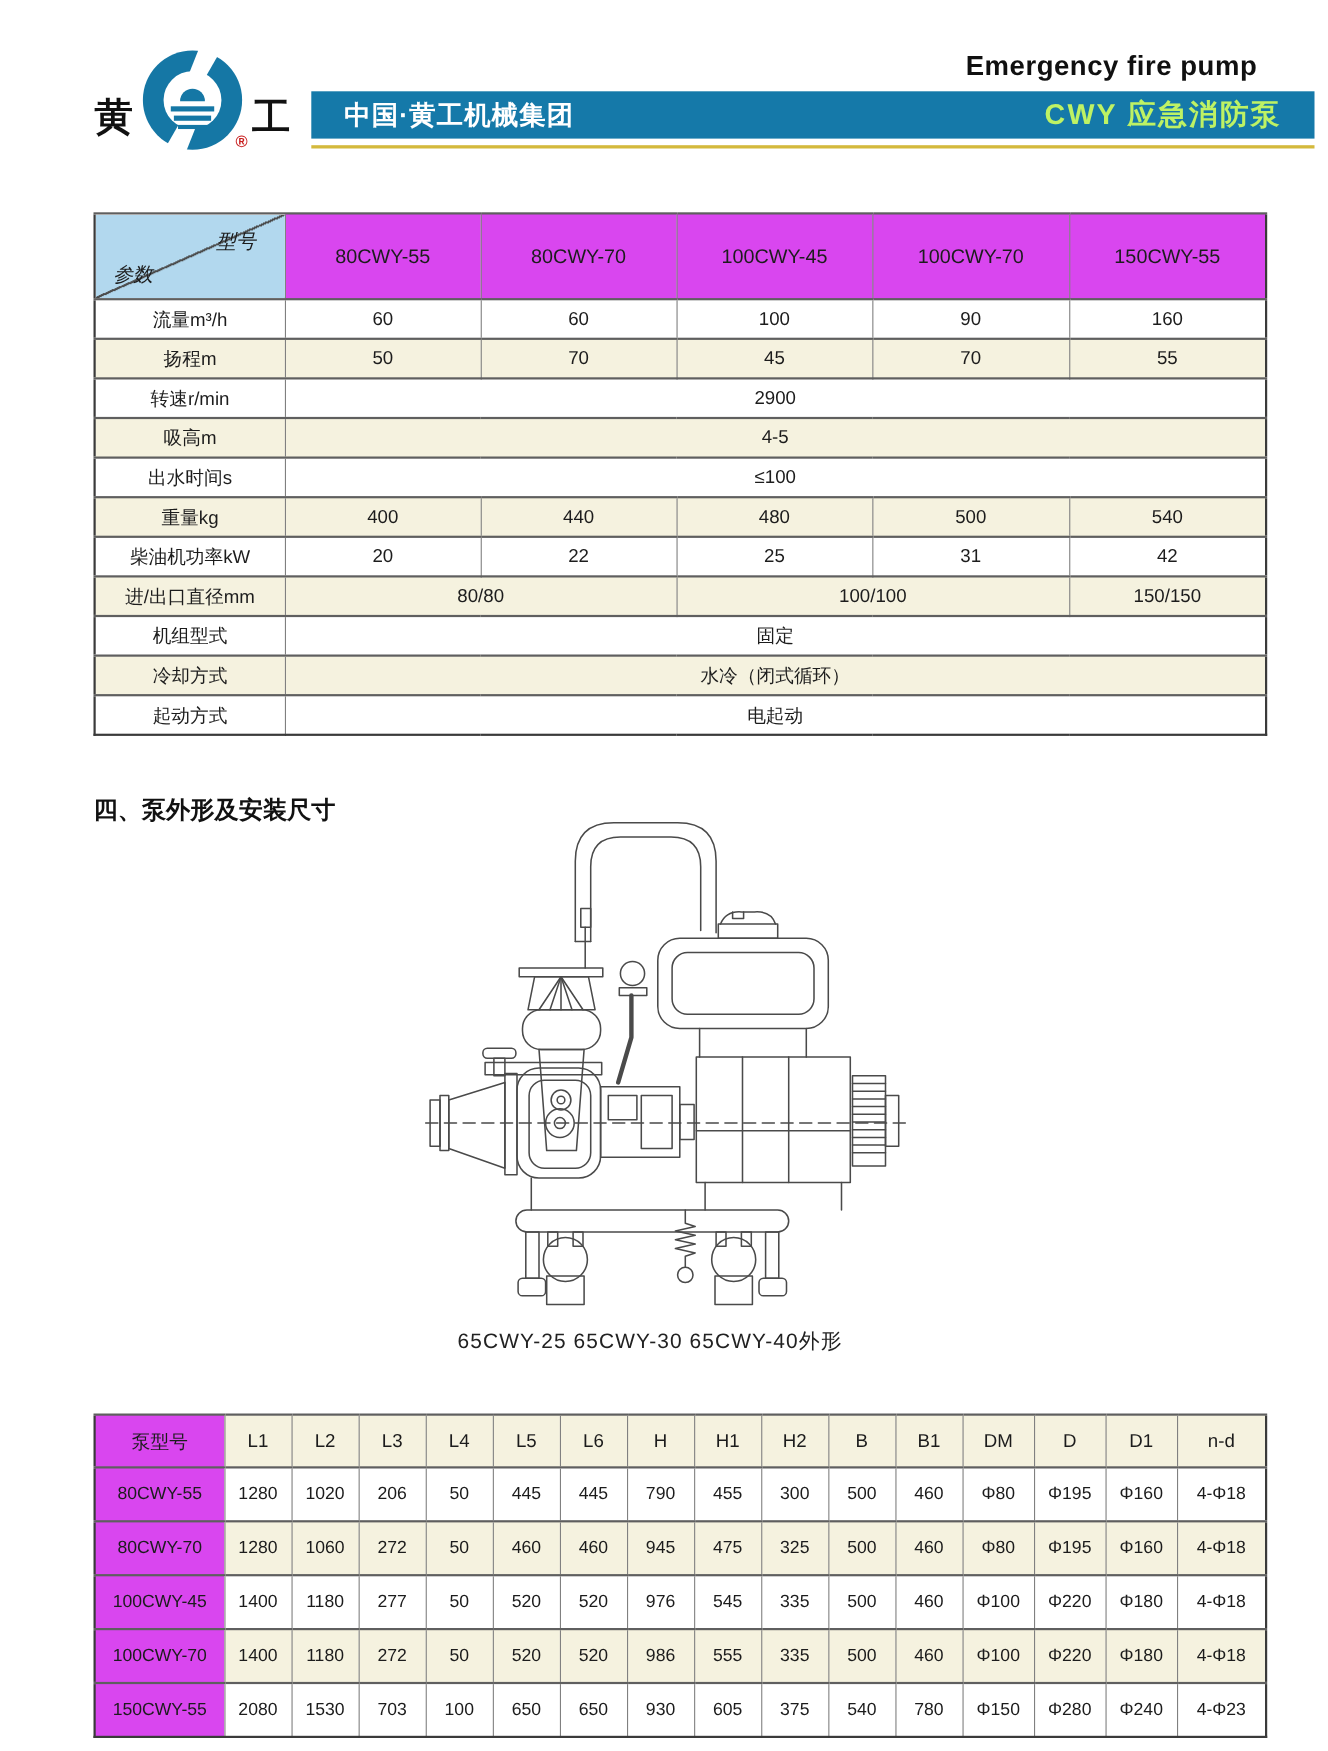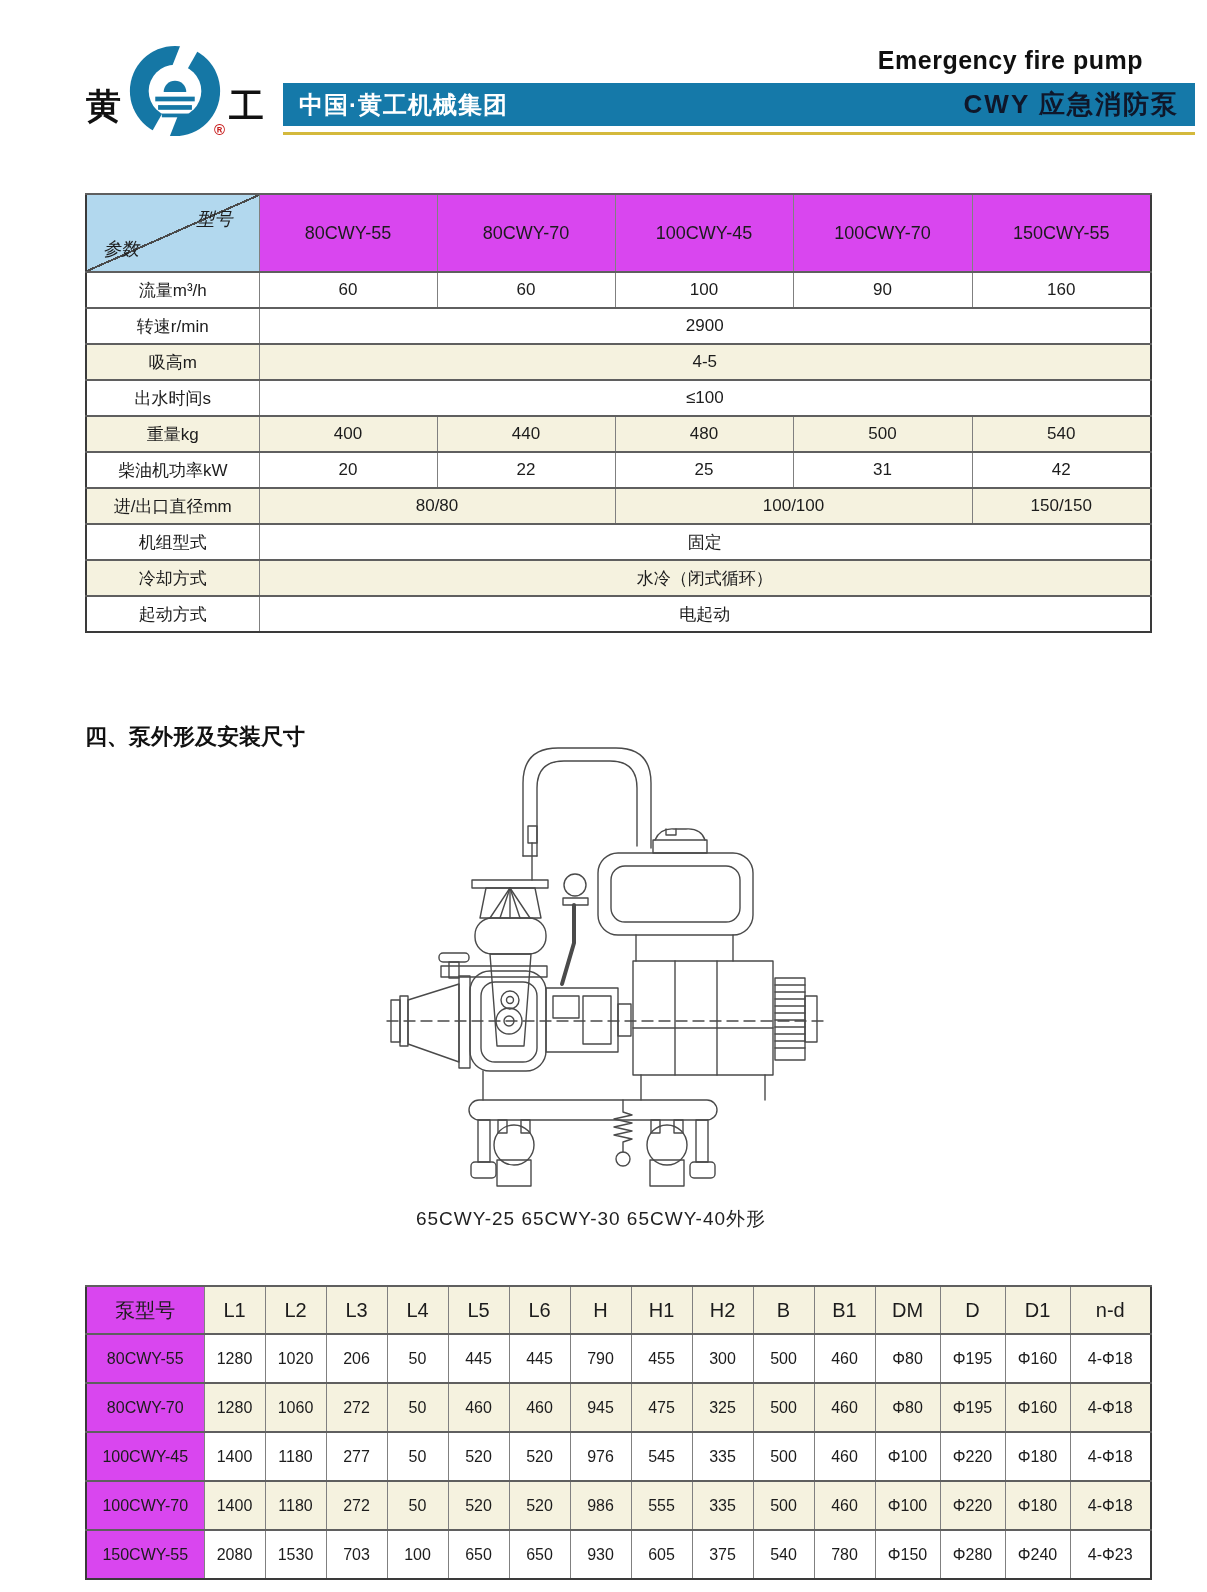--- a/index.html
+++ b/index.html
@@ -9,41 +9,41 @@
   }
   
   .logo-char{position:absolute;font-size:35px;font-weight:bold;color:#111;}
   .logo-char.left{left:86px;top:83px;}
   .logo-char.right{left:229px;top:83px;}
   .logo-mark{position:absolute;left:128px;top:44px;width:94px;height:94px;}
   .reg-mark{position:absolute;left:214px;top:121px;font-size:15px;font-weight:bold;color:#c81e1e;}
   .title-en{position:absolute;top:46px;right:64px;font-size:25px;font-weight:bold;color:#101010;letter-spacing:0.5px;}
   .banner{
     position:absolute;left:283px;right:12px;top:83px;height:43px;background:#1579a9;
-    display:flex;align-items:center;justify-content:space-between;padding:0 16px;box-sizing:border-box;
+    display:flex;align-items:center;justify-content:space-between;padding:0 30px;box-sizing:border-box;
   }
   .banner-left{color:#fff;font-size:24px;font-weight:bold;letter-spacing:1px;}
-  .banner-right{color:#0f172a;font-size:26px;font-weight:bold;letter-spacing:2px;}
+  .banner-right{color:#bef264;font-size:26px;font-weight:bold;letter-spacing:2px;}
   .gold-line{position:absolute;left:283px;right:12px;top:132px;height:3px;background:#d4b93c;}
   
   table{border-collapse:collapse;table-layout:fixed;}
   .spec-table{position:absolute;left:85px;top:193px;width:1065px;border:2px solid #3a3a3a;}
   .spec-table td,.spec-table th{
     border-left:1px solid #808080;border-top:2px solid #5f5f5f;
     text-align:center;vertical-align:middle;font-size:17px;font-weight:normal;padding:0;
   }
   .spec-table th{font-size:18px;}
   .spec-table tr.hdr{height:78px;}
   .spec-table tr.datarow{height:36px;}
   .dim-table{position:absolute;left:85px;top:1285px;width:1065px;border:2px solid #3a3a3a;}
   .dim-table td,.dim-table th{
     border-left:1px solid #808080;border-top:2px solid #5f5f5f;
     text-align:center;vertical-align:middle;font-size:16px;font-weight:normal;padding:0;
   }
-  .dim-table th{font-size:20px;}
+  .dim-table th{font-size:17px;}
   .dim-table tr.hdr{height:48px;}
   .dim-table tr.datarow{height:49px;}
   .bg-blue{background:#d946ef;}
   .bg-cream{background:#f5f2df;}
   .bg-white{background:#ffffff;}
   
   .corner{
     position:relative;
     background:
       linear-gradient(to bottom right,
@@ -110,20 +110,28 @@
         </tr>
         <tr class="datarow">
           <td class="bg-white">流量m³/h</td>
           <td class="bg-white">60</td>
           <td class="bg-white">60</td>
           <td class="bg-white">100</td>
           <td class="bg-white">90</td>
           <td class="bg-white">160</td>
         </tr>
         <tr class="datarow">
+          <td class="bg-cream">扬程m</td>
+          <td class="bg-cream">50</td>
+          <td class="bg-cream">70</td>
+          <td class="bg-cream">45</td>
+          <td class="bg-cream">70</td>
+          <td class="bg-cream">55</td>
+        </tr>
+        <tr class="datarow">
           <td class="bg-white">转速r/min</td>
           <td class="bg-white" colspan="5">2900</td>
         </tr>
         <tr class="datarow">
           <td class="bg-cream">吸高m</td>
           <td class="bg-cream" colspan="5">4-5</td>
         </tr>
         <tr class="datarow">
           <td class="bg-white">出水时间s</td>
           <td class="bg-white" colspan="5">≤100</td>

